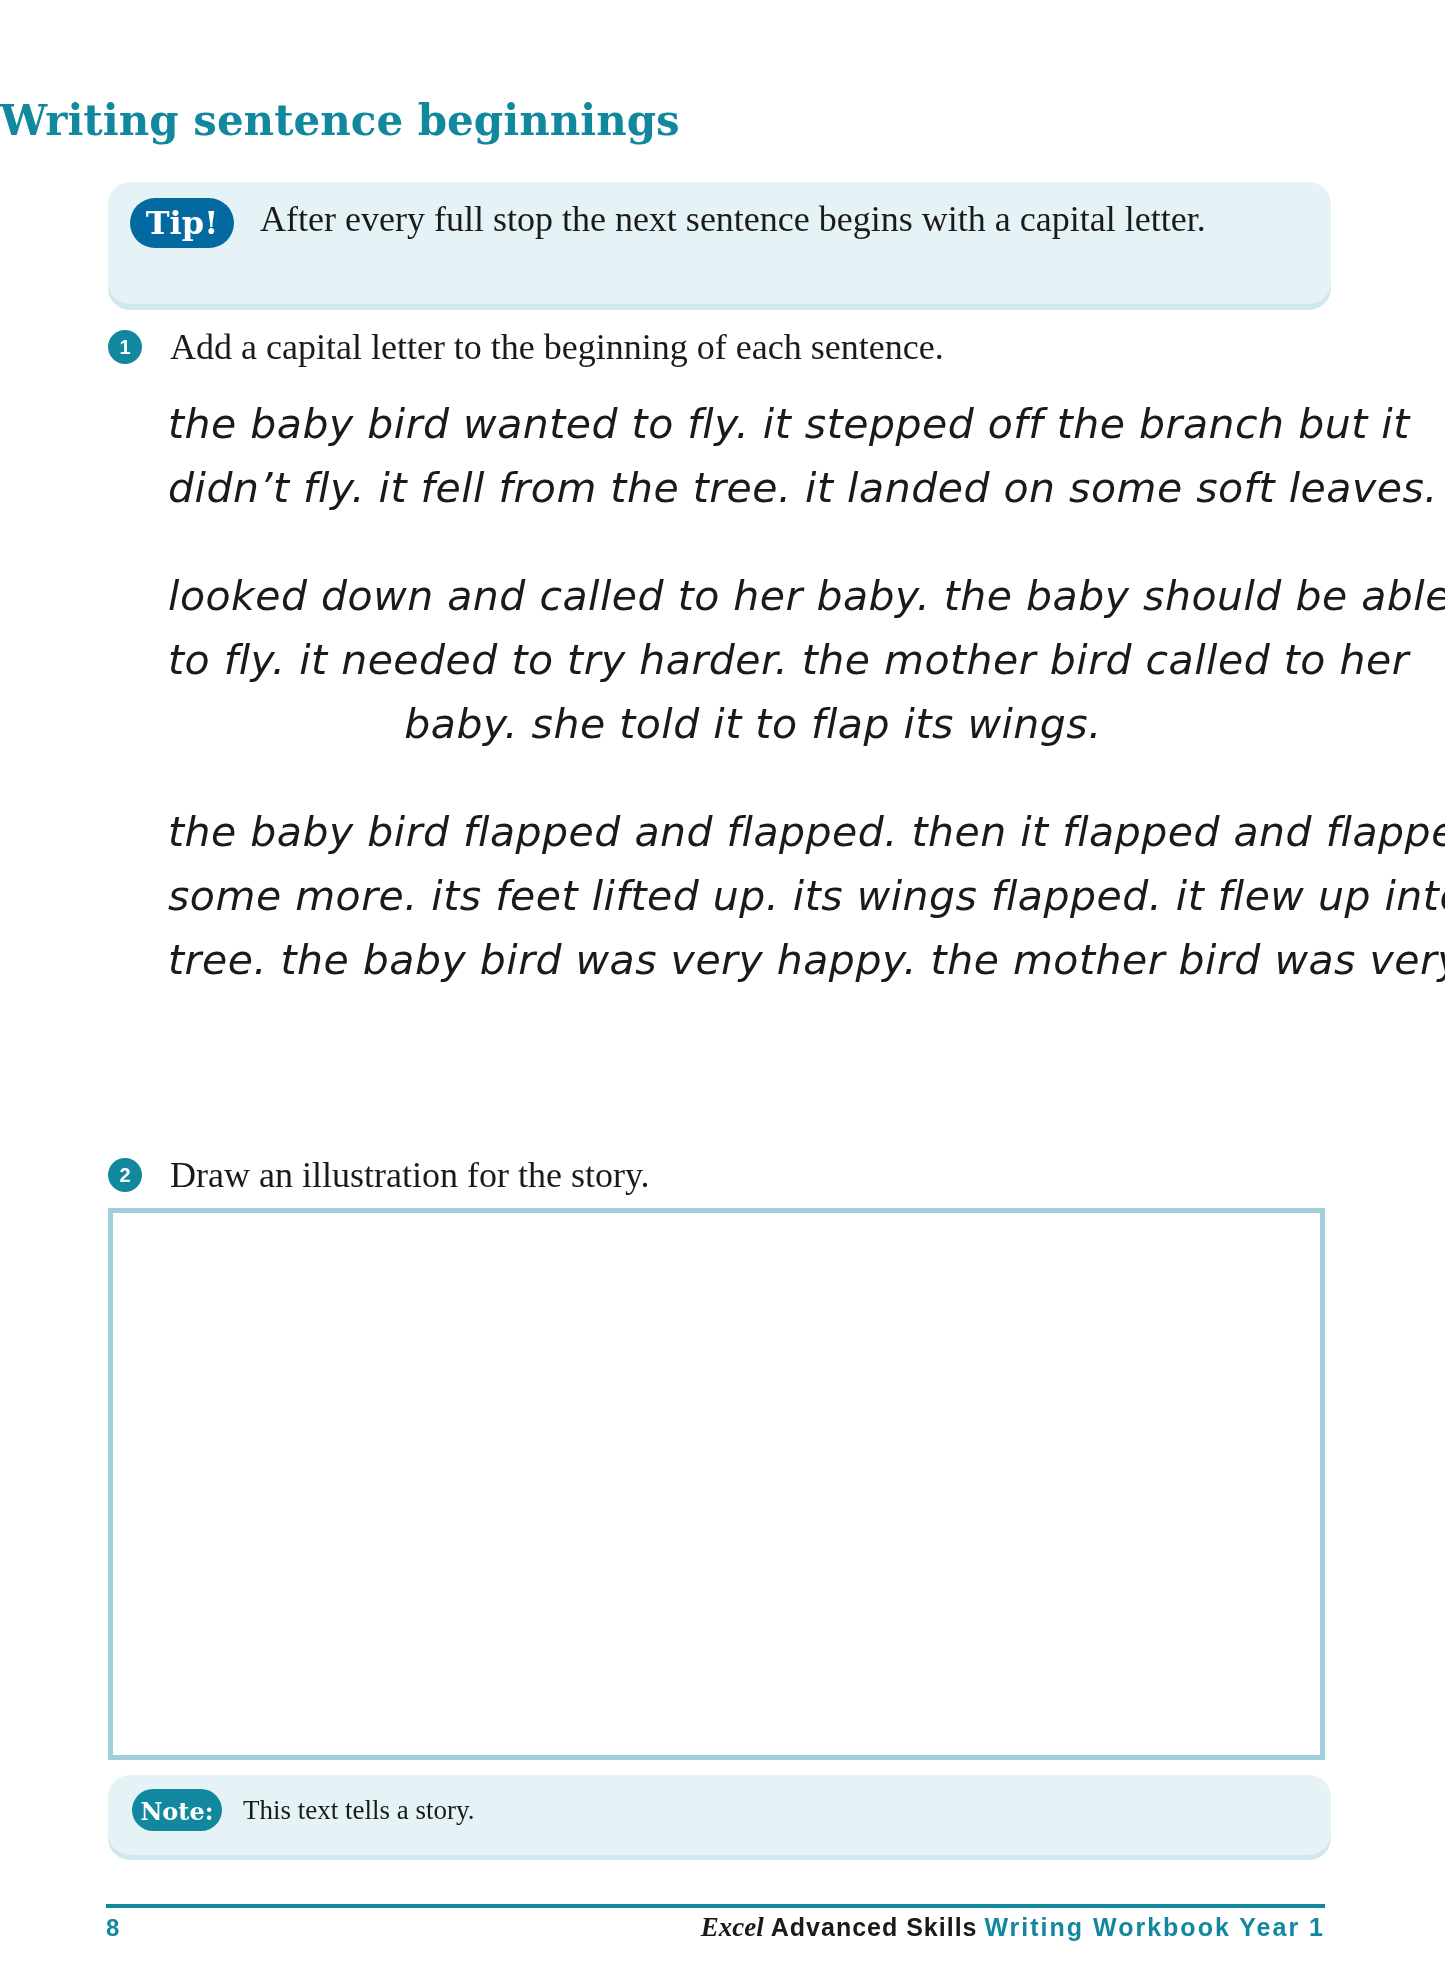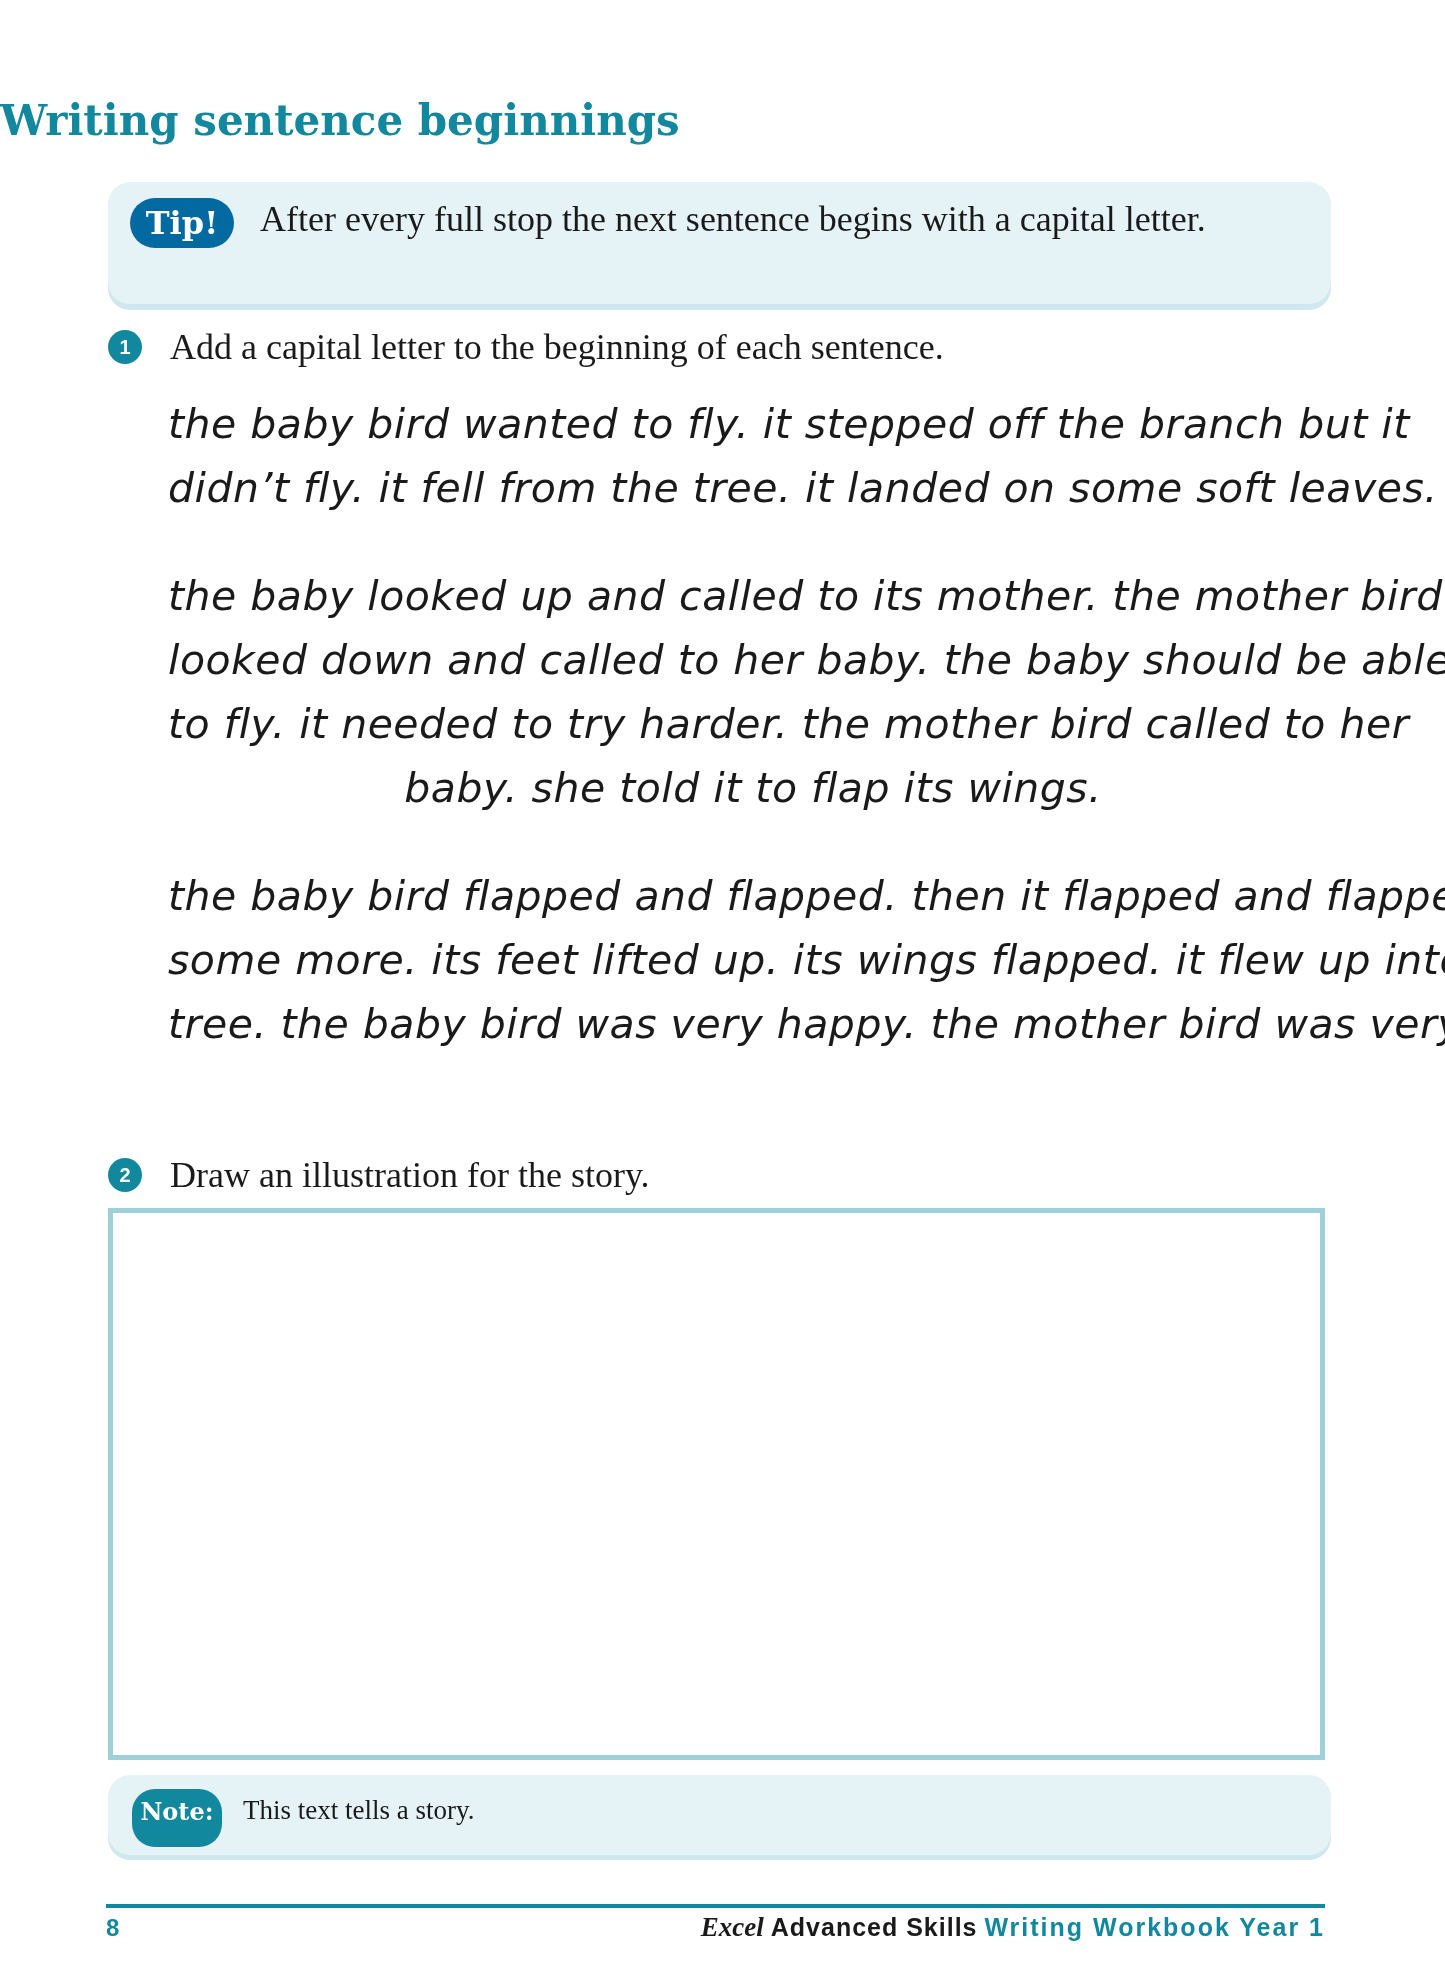--- a/index.html
+++ b/index.html
@@ -49,21 +49,21 @@
   .draw-box {
     position: absolute; left: 108px; top: 1208px; width: 1217px; height: 552px;
     border: 5px solid #9fcfda; background: #ffffff;
   }
 
   .note-box {
     position: absolute; left: 108px; top: 1775px; width: 1223px; height: 80px;
     background: #e6f3f6; border-radius: 22px; box-shadow: 0 5px 0 #cfe7ee;
   }
   .note-badge {
-    position: absolute; left: 24px; top: 14px; width: 90px; height: 58px;
+    position: absolute; left: 24px; top: 14px; width: 90px; height: 42px;
     background: #12889e; color: #fff; border-radius: 23px;
     font-family: "DejaVu Serif", serif; font-weight: bold; font-size: 24px;
     text-align: center; line-height: 46px;
   }
   .note-text {
     position: absolute; left: 135px; top: 20px; font-size: 27px; color: #1a1a1a;
   }
 
   .footer-rule {
     position: absolute; left: 106px; top: 1904px; width: 1219px; height: 4px; background: #12889e;
@@ -94,21 +94,20 @@
   <div class="q-num">1</div>
   <div class="q-text">Add a capital letter to the beginning of each sentence.</div>
 </div>
 
 <div class="story" style="top:392px;">
   <div class="story-para">
     <span class="story-line">the baby bird wanted to fly. it stepped off the branch but it</span>
     <span class="story-line">didn’t fly. it fell from the tree. it landed on some soft leaves.</span>
   </div>
   <div class="story-para">
-    <span class="story-line">the baby looked up and called to its mother. the mother bird</span>
     <span class="story-line">looked down and called to her baby. the baby should be able</span>
     <span class="story-line">to fly.  it needed to try harder. the mother bird called to her</span>
     <span class="story-line">baby. she told it to flap its wings.</span>
   </div>
   <div class="story-para">
     <span class="story-line">the baby bird flapped and flapped. then it flapped and flapped</span>
     <span class="story-line">some more. its feet lifted up. its wings flapped. it flew up into the</span>
     <span class="story-line">tree. the baby bird was very happy. the mother bird was very</span>
   </div>
 </div>

